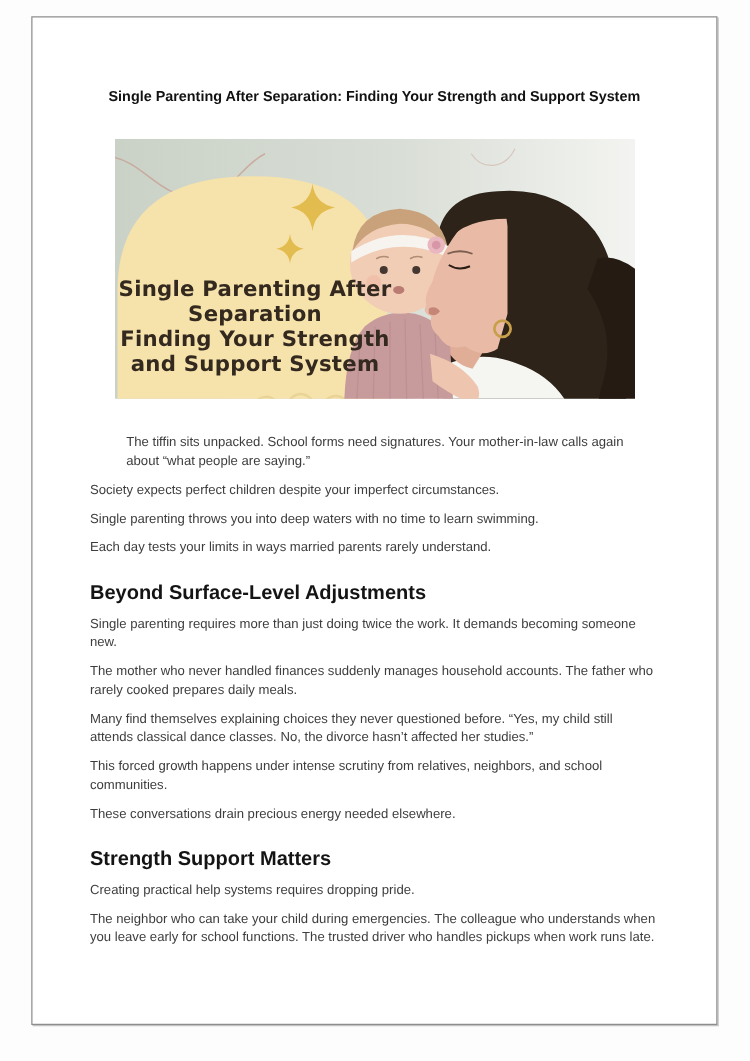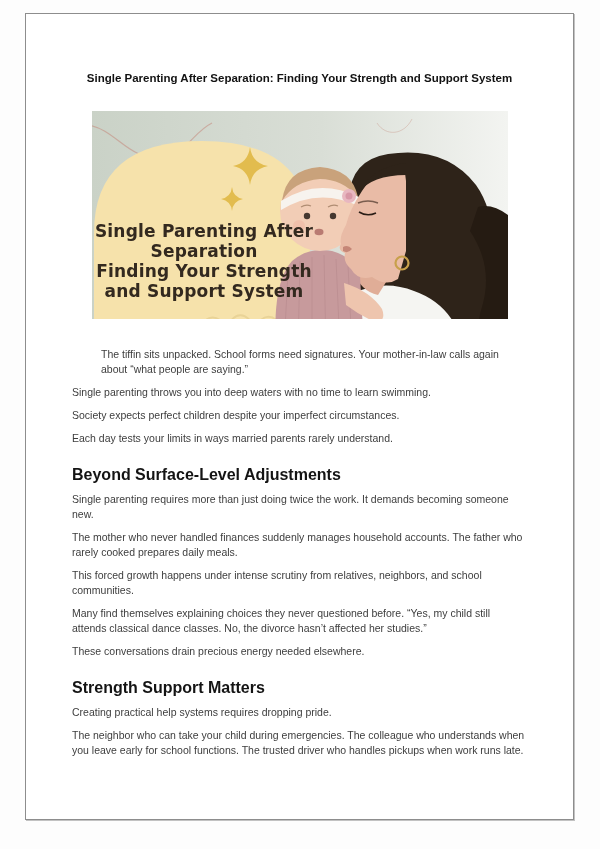--- a/index.html
+++ b/index.html
@@ -150,29 +150,29 @@
         <g class="hero-text" fill="#33291f" text-anchor="middle">
           <text x="112" y="126">Single Parenting After</text>
           <text x="112" y="146">Separation</text>
           <text x="112" y="166">Finding Your Strength</text>
           <text x="112" y="186">and Support System</text>
         </g>
       </svg>
     </div>
 
     <p class="body-par first-par">The tiffin sits unpacked. School forms need signatures. Your mother-in-law calls again about “what people are saying.”</p>
+    <p class="body-par">Society expects perfect children despite your imperfect circumstances.</p>
     <p class="body-par">Single parenting throws you into deep waters with no time to learn swimming.</p>
-    <p class="body-par">Society expects perfect children despite your imperfect circumstances.</p>
     <p class="body-par">Each day tests your limits in ways married parents rarely understand.</p>
 
     <h2 class="section-heading">Beyond Surface-Level Adjustments</h2>
     <p class="body-par">Single parenting requires more than just doing twice the work. It demands becoming someone new.</p>
     <p class="body-par">The mother who never handled finances suddenly manages household accounts. The father who rarely cooked prepares daily meals.</p>
+    <p class="body-par">Many find themselves explaining choices they never questioned before. “Yes, my child still attends classical dance classes. No, the divorce hasn’t affected her studies.”</p>
     <p class="body-par">This forced growth happens under intense scrutiny from relatives, neighbors, and school communities.</p>
-    <p class="body-par">Many find themselves explaining choices they never questioned before. “Yes, my child still attends classical dance classes. No, the divorce hasn’t affected her studies.”</p>
     <p class="body-par">These conversations drain precious energy needed elsewhere.</p>
 
     <h2 class="section-heading">Strength Support Matters</h2>
     <p class="body-par">Creating practical help systems requires dropping pride.</p>
     <p class="body-par">The neighbor who can take your child during emergencies. The colleague who understands when you leave early for school functions. The trusted driver who handles pickups when work runs late.</p>
 
   </div>
 </div>
 
 </body></html>

